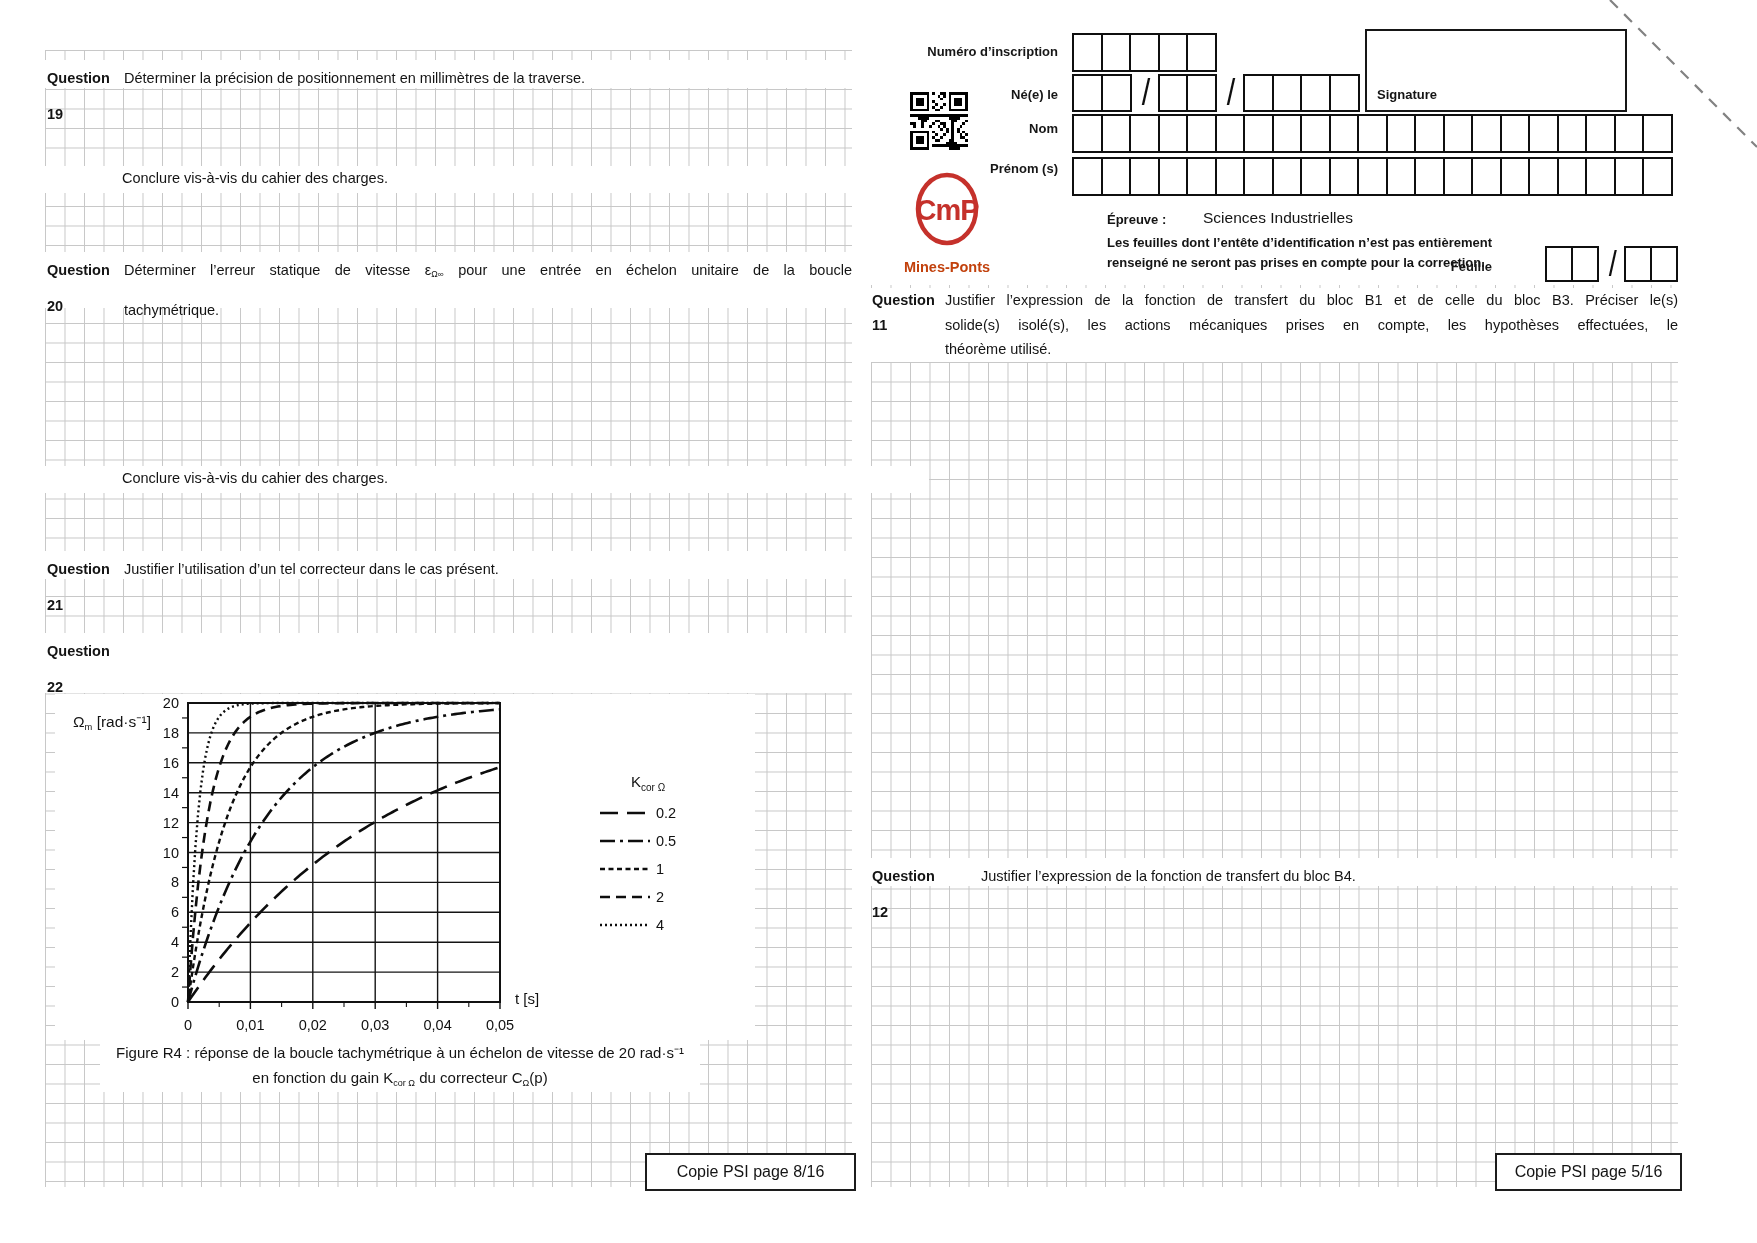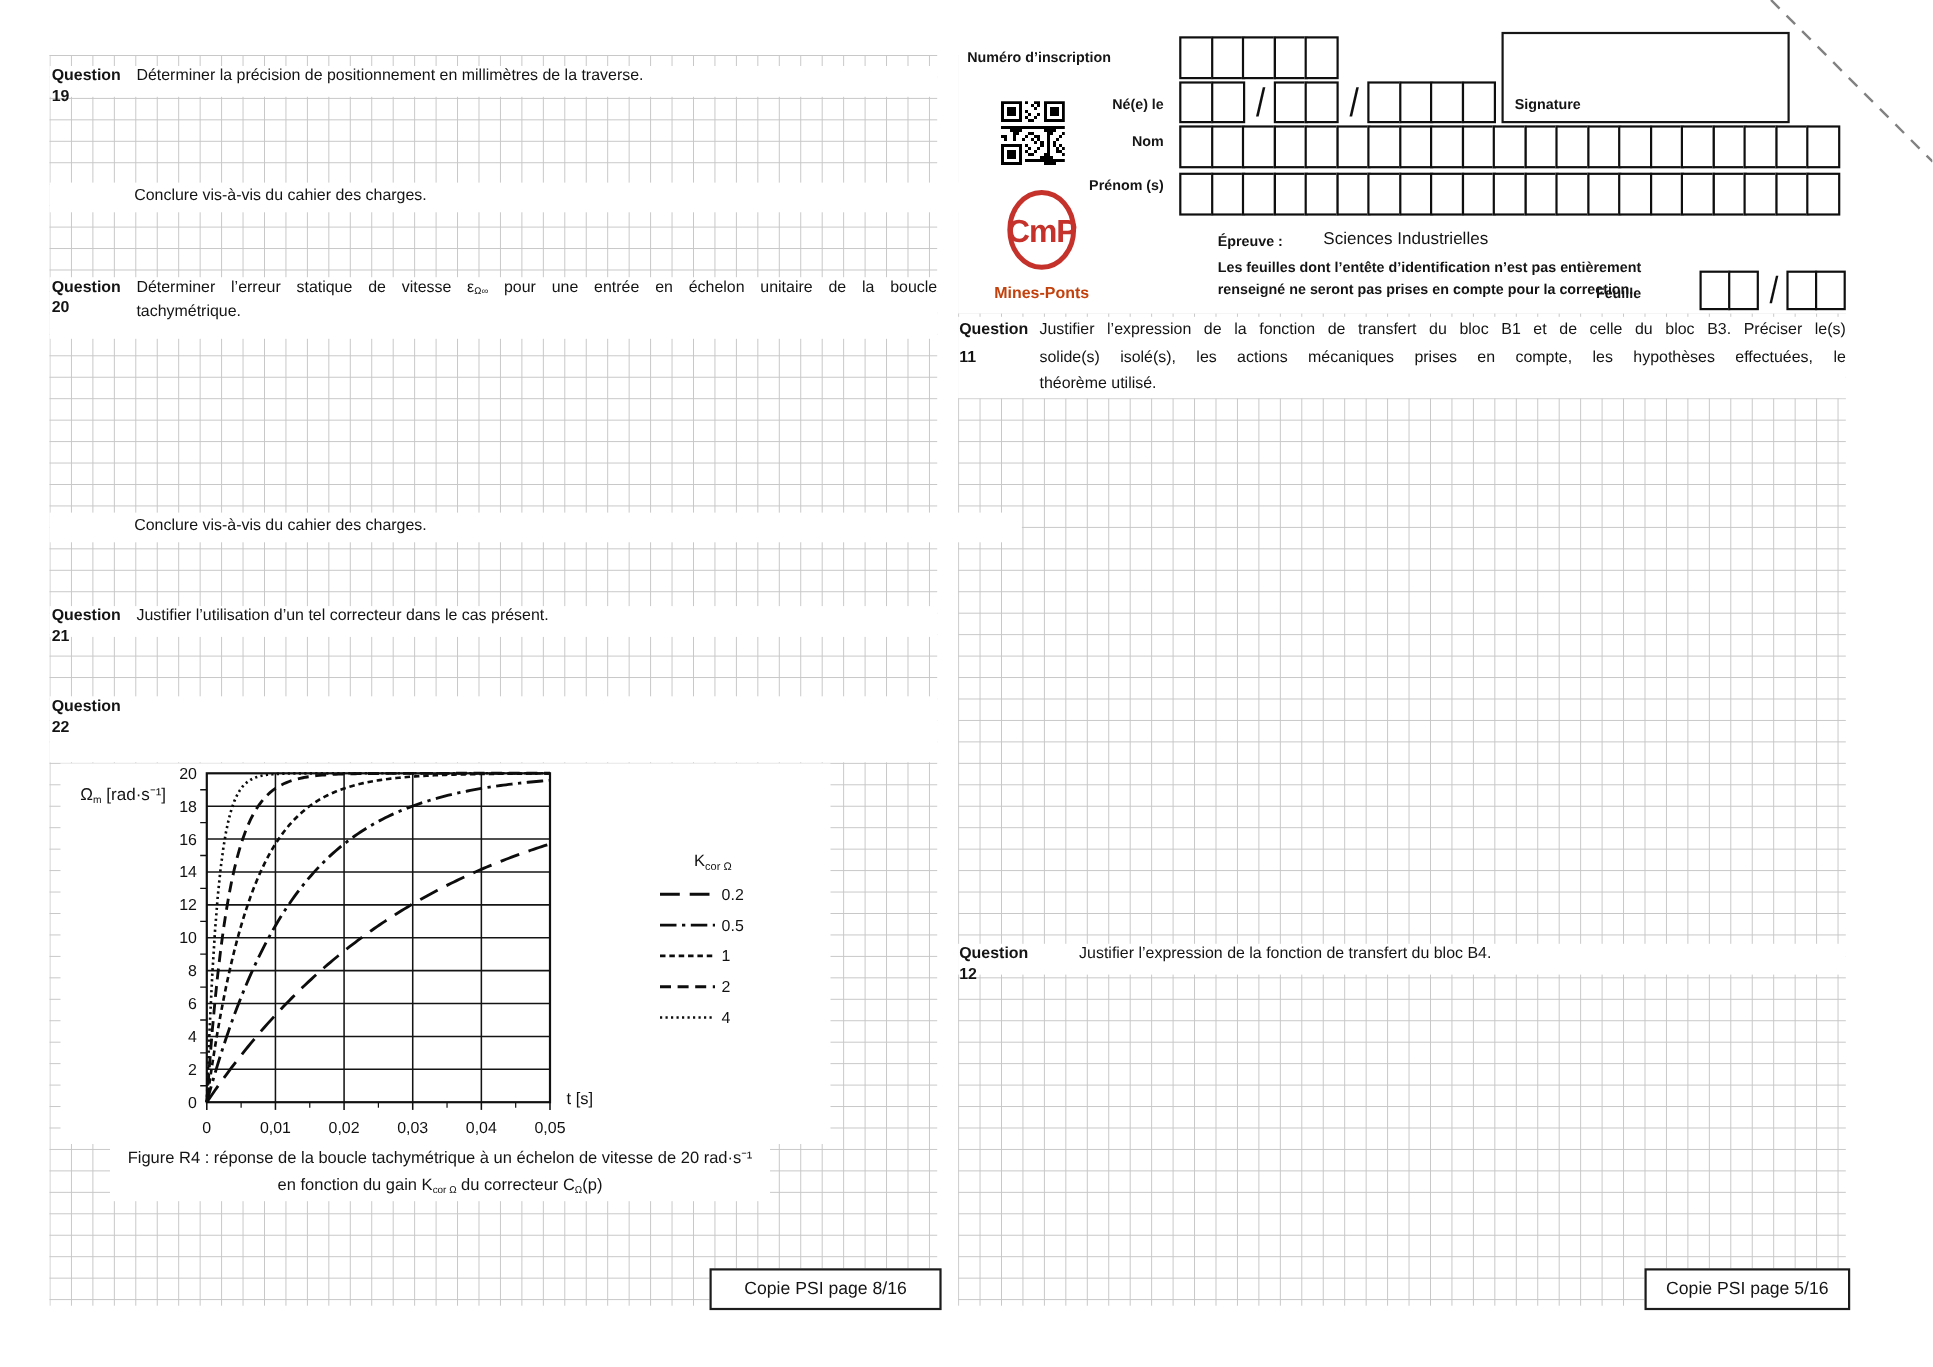--- a/index.html
+++ b/index.html
@@ -3,21 +3,21 @@
 <meta charset="utf-8">
 <style>
   html,body{margin:0;padding:0;background:#fff;}
   body{font-family:"Liberation Sans", sans-serif;color:#141414;}
   .canvas{position:relative;width:1757px;height:1243px;background:#fff;overflow:hidden;}
   .grid{position:absolute;background-image:
       linear-gradient(to right,#c7c7c7 1px,transparent 1px),
       linear-gradient(to bottom,#c7c7c7 1px,transparent 1px);
       background-size:19.5px 19.5px;background-color:#fff;}
   .band{position:absolute;background:#fff;}
-  .q{display:flex;align-items:flex-start;font-size:14.5px;line-height:19px;}
+  .q{display:flex;align-items:flex-start;font-size:14.5px;line-height:36px;}
   .qlabel{flex:none;font-weight:700;}
   .qlabel.w77{width:77px;}
   .qlabel.w71{width:71px;margin-right:2px;}
   .qbody{flex:1;min-width:0;}
   .qline{display:block;}
   .just{text-align:justify;text-align-last:justify;}
   .sub{font-size:0.6em;vertical-align:-0.28em;}
   .indent{padding-left:77px;font-size:14.5px;line-height:25px;}
   .caption{font-size:15px;line-height:25px;text-align:center;}
   .footerbox{position:absolute;background:#fff;border:2.2px solid #1c1c1c;
@@ -297,21 +297,21 @@
     <ellipse cx="33" cy="38" rx="29" ry="34" fill="none" stroke="#c5312b" stroke-width="4.5"></ellipse>
     <text x="33" y="49" text-anchor="middle" font-family="Liberation Sans, sans-serif" font-size="29" font-weight="700" fill="#c5312b" letter-spacing="-1">CmP</text>
   </svg>
   <div class="logo-sub" style="left:902px;top:248px;width:90px;color:#c5312b;margin-top:40px;">
     <span>Concours commun</span>
   </div>
   <div class="logo-name" style="left:894px;top:259px;width:106px;color:#c2410c;">
     <span>Mines-Ponts</span>
   </div>
 
-  <div class="hlabel" style="left:810px;top:44px;">Numéro d’inscription</div>
+  <div class="hlabel" style="left:858px;top:44px;">Numéro d’inscription</div>
   <div class="hlabel" style="left:858px;top:87px;">Né(e) le</div>
   <div class="hlabel" style="left:858px;top:121px;">Nom</div>
   <div class="hlabel" style="left:858px;top:161px;">Prénom (s)</div>
 
   <div class="cells" style="left:1072px;top:33px;">
       <span class="cellgroup">
         <span class="cell" style="width: 31px; height: 39px;"></span>
         <span class="cell" style="width: 31px; height: 39px;"></span>
         <span class="cell" style="width: 31px; height: 39px;"></span>
         <span class="cell" style="width: 31px; height: 39px;"></span>

